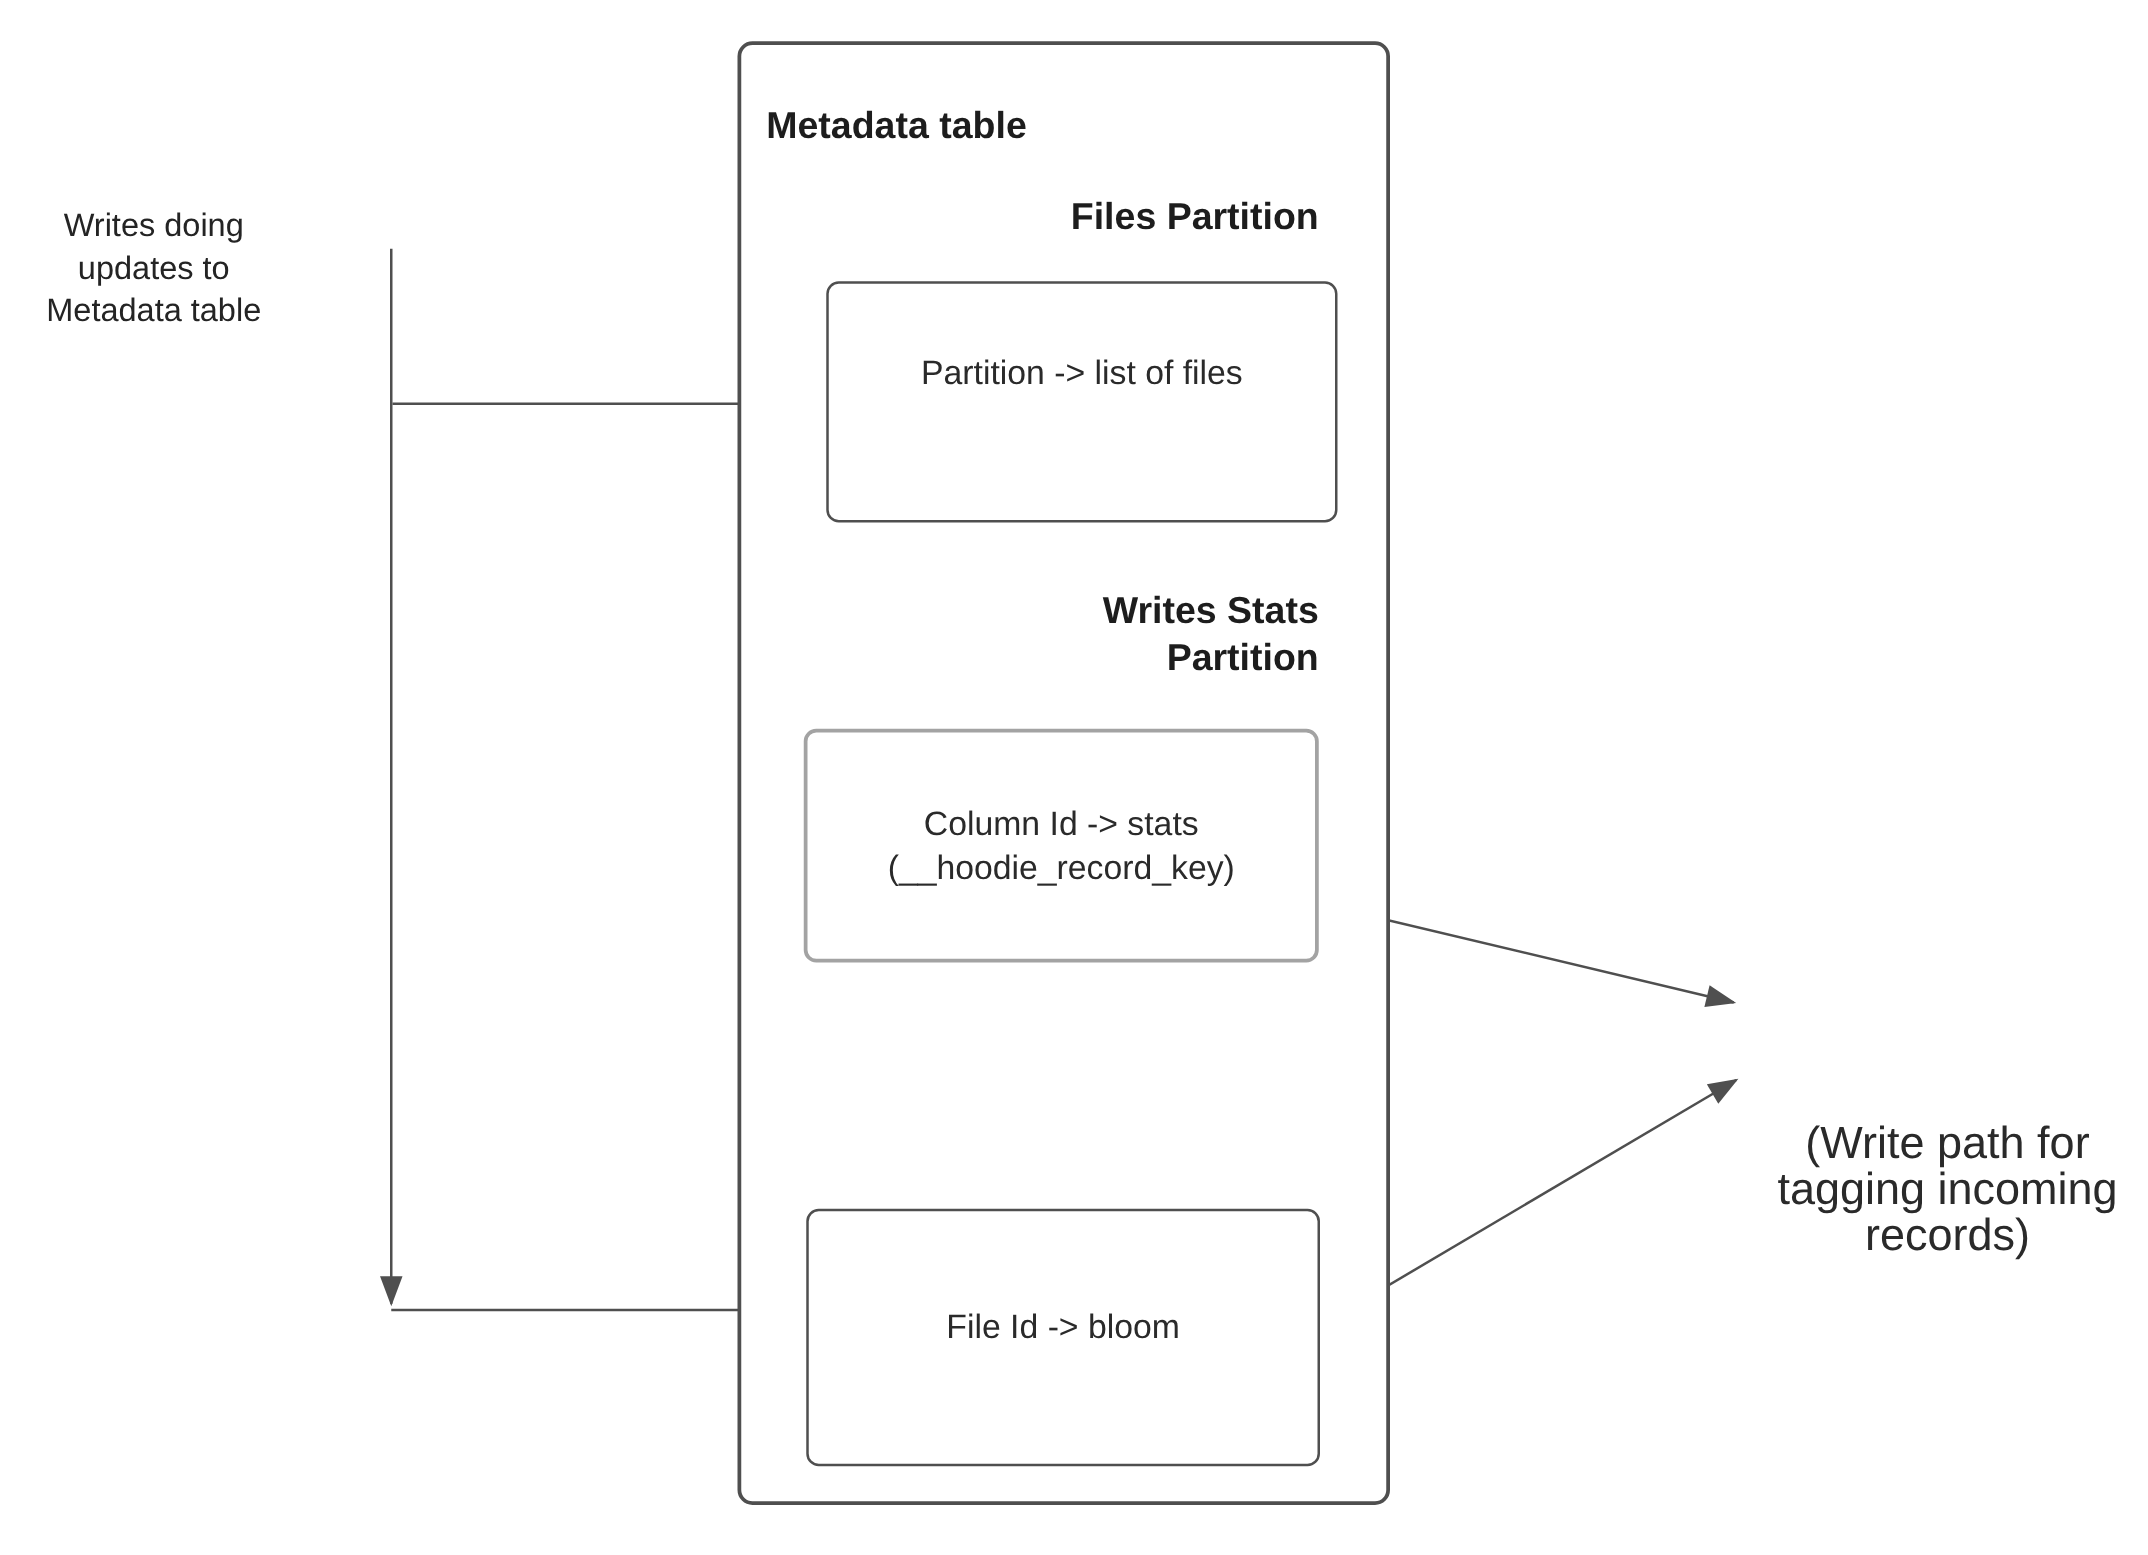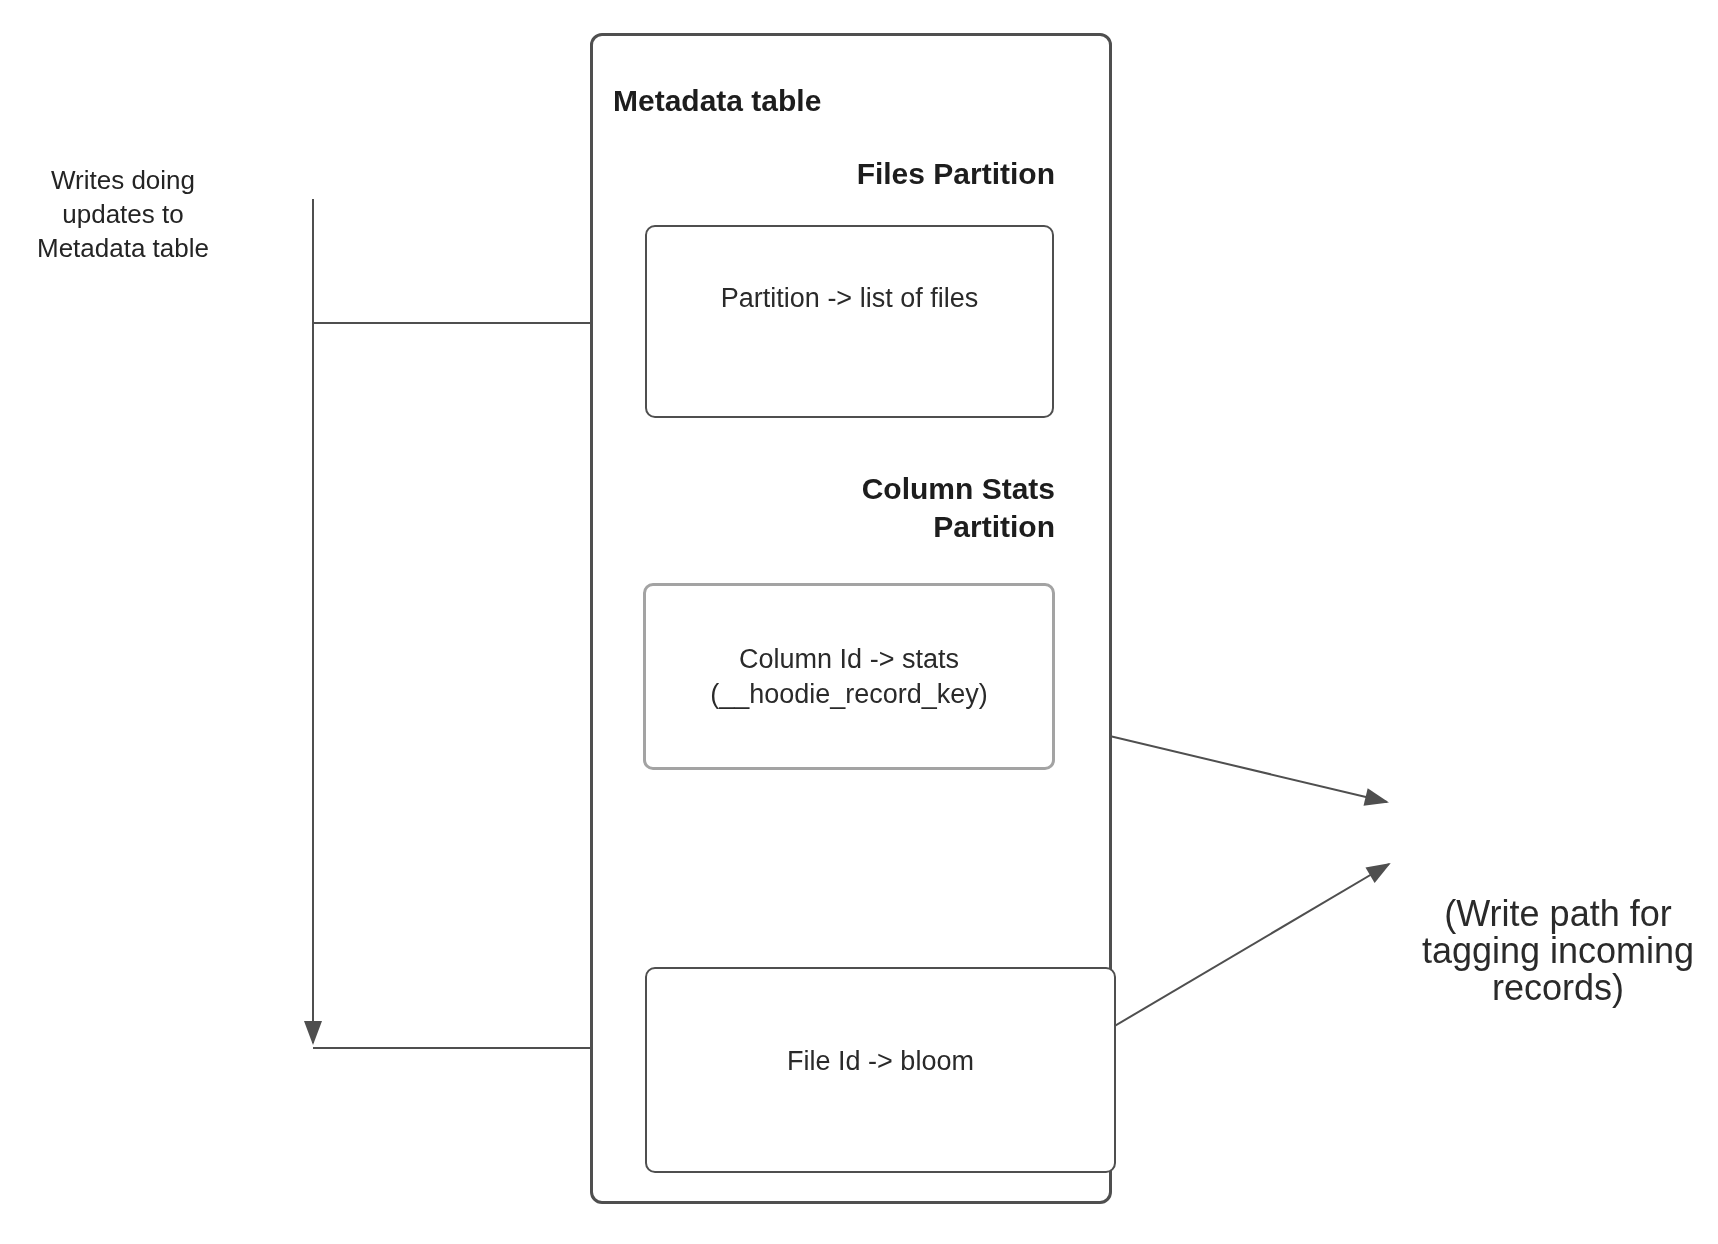--- a/index.html
+++ b/index.html
@@ -61,30 +61,30 @@
     align-items: center;
     justify-content: center;
     text-align: center;
     font-size: 27px; line-height: 35px;
     color: #2a2a2a;
     background: #ffffff;
     border-radius: 10px;
     box-sizing: border-box;
   }
   .box-files {
-    left: 645px; top: 225px; width: 409px; height: 193px;
+    left: 661px; top: 225px; width: 409px; height: 193px;
     border: 2.5px solid #4f4f4f;
     padding-bottom: 46px;
   }
   .box-stats {
     left: 643px; top: 583px; width: 412px; height: 187px;
     border: 3px solid #a3a3a3;
   }
   .box-bloom {
-    left: 645px; top: 967px; width: 471px; height: 206px;
+    left: 645px; top: 967px; width: 411px; height: 206px;
     border: 2.5px solid #4f4f4f;
     padding-bottom: 18px;
   }
 
   
   .index-title {
     left: 1402px; top: 812px; width: 312px;
     font-size: 31px; font-weight: bold;
     color: #1d1d1d; text-align: center;
   }
@@ -123,21 +123,21 @@
 
   <div class="abs outer-box"></div>
 
   <div class="abs outer-title">Metadata table</div>
 
   <div class="abs section-heading heading-files prewrap">Files Partition</div>
   <div class="abs inner-box box-files">
     <span class="prewrap">Partition -&gt; list of files</span>
   </div>
 
-  <div class="abs section-heading heading-stats prewrap">Column Stats
+  <div class="abs section-heading heading-stats prewrap">Writes Stats
 Partition</div>
   <div class="abs inner-box box-stats">
     <span class="prewrap">Column Id  -&gt; stats
 (__hoodie_record_key)</span>
   </div>
 
   <div class="abs inner-box box-bloom">
     <span class="prewrap">File Id -&gt; bloom</span>
   </div>
 

